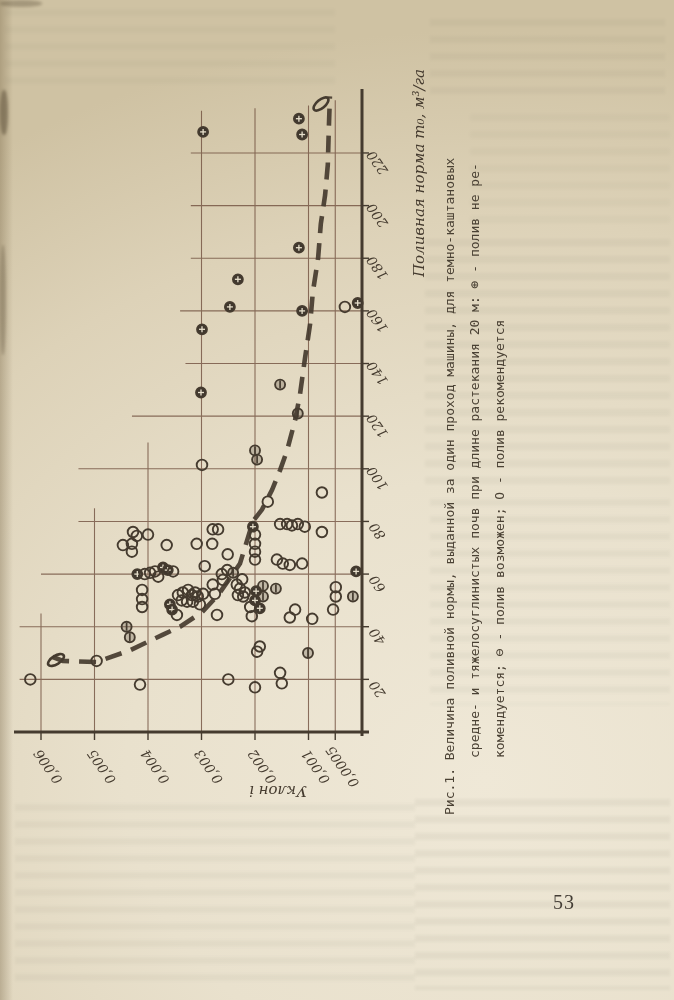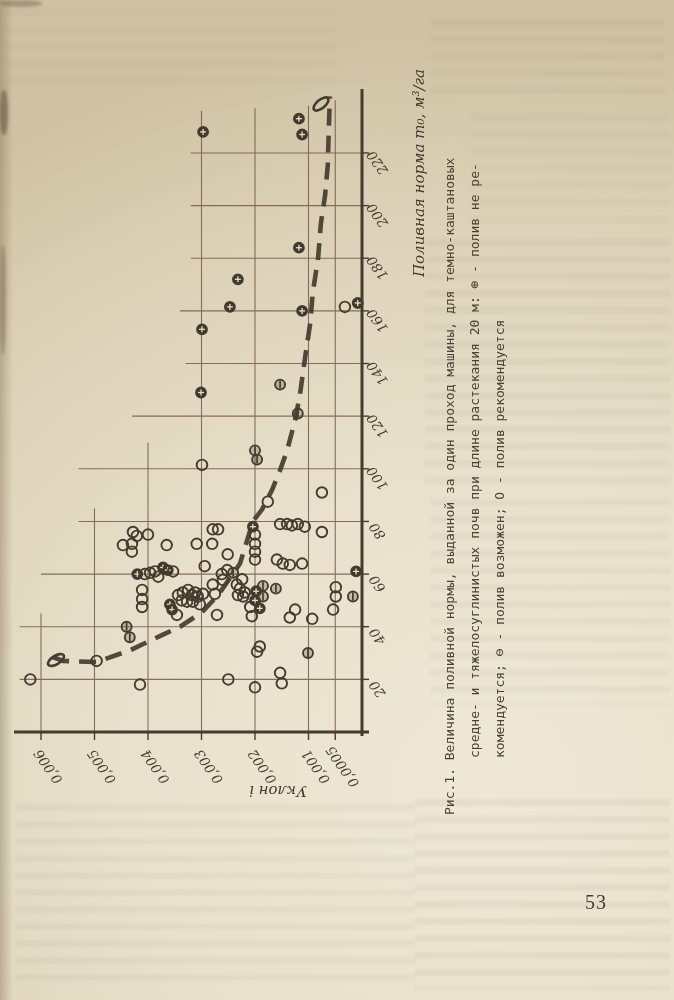--- a/index.html
+++ b/index.html
@@ -27,21 +27,21 @@
   .caption-rot{
     position:absolute; left:437px; top:815px; width:732px; height:82px;
     transform-origin:0 0; transform:rotate(-90deg);
     font-family:"DejaVu Sans Mono", monospace;
     font-size:13px; line-height:25px; color:#4a4134;
     padding-left:57px;
   }
   .caption-rot .cap-line1{text-indent:-57px;}
   .pagenum{
     position:absolute; left:553px; top:891px;
-    font-family:"Liberation Serif", serif; font-size:20px; letter-spacing:1px; color:#433d35;margin-left:32px;
+    font-family:"Liberation Serif", serif; font-size:20px; letter-spacing:1px; color:#433d35;
   }
 </style>
 </head>
 <body>
 
 <div class="page">
 
   <div class="left-edge"></div>
   <div class="smudge" style="left:0;top:90px;width:8px;height:45px;opacity:.5"></div>
   <div class="smudge" style="left:0;top:245px;width:6px;height:110px;opacity:.3"></div>

